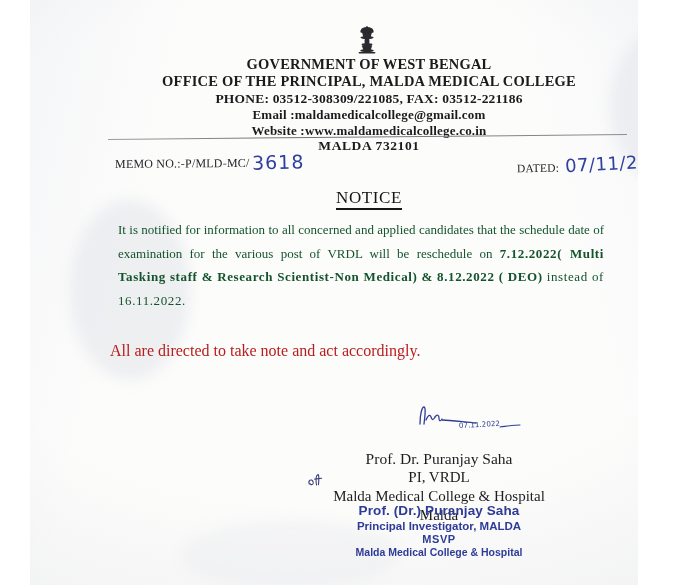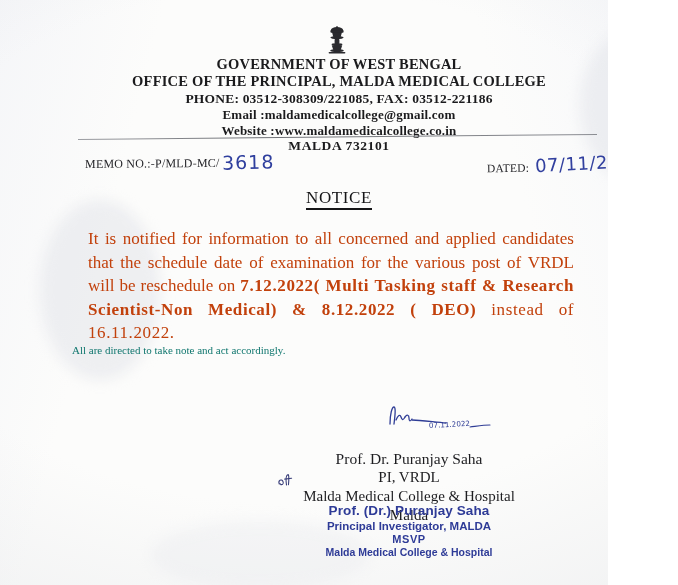--- a/index.html
+++ b/index.html
@@ -9,20 +9,21 @@
   }
   body {
     font-family: "Liberation Serif", serif;
   }
   .page {
     position: relative;
     width: 608px;
     height: 585px;
     overflow: hidden;
     background: #fdfdfc;
+    margin-left: 30px;
   }
   
   .scan-tint {
     position: absolute;
     inset: 0;
     background:
       radial-gradient(ellipse 120% 80% at 48% 42%, rgba(255,255,255,0) 55%, rgba(222,224,228,0.45) 100%),
       linear-gradient(104deg, rgba(244,245,248,0.85) 0%, rgba(255,255,255,0) 22%),
       linear-gradient(255deg, rgba(246,247,250,0.7) 0%, rgba(255,255,255,0) 18%),
       #fcfcfb;
@@ -134,38 +135,38 @@
     color: #161618;
     letter-spacing: 0.6px;
     border-bottom: 2px solid #161618;
     padding-bottom: 1px;
   }
 
   
   .body-para {
     position: absolute;
     left: 88px;
-    top: 227px;
+    top: 218px;
     width: 486px;
-    font-size: 17px;
+    font-size: 13px;
     line-height: 23.5px;
-    color: #c2410c;
+    color: #14532d;
     text-align: justify;
   }
   .body-para b { font-weight: bold; }
   .sp-wide { letter-spacing: 0.6px; }
 
   .body-para2 {
     position: absolute;
-    left: 72px;
+    left: 80px;
     top: 339px;
     width: 486px;
-    font-size: 11px;
+    font-size: 16px;
     line-height: 23px;
-    color: #0f766e;
+    color: #b91c1c;
   }
 
   
   .sig-hand {
     position: absolute;
     left: 384px;
     top: 404px;
     width: 120px;
     height: 26px;
   }

